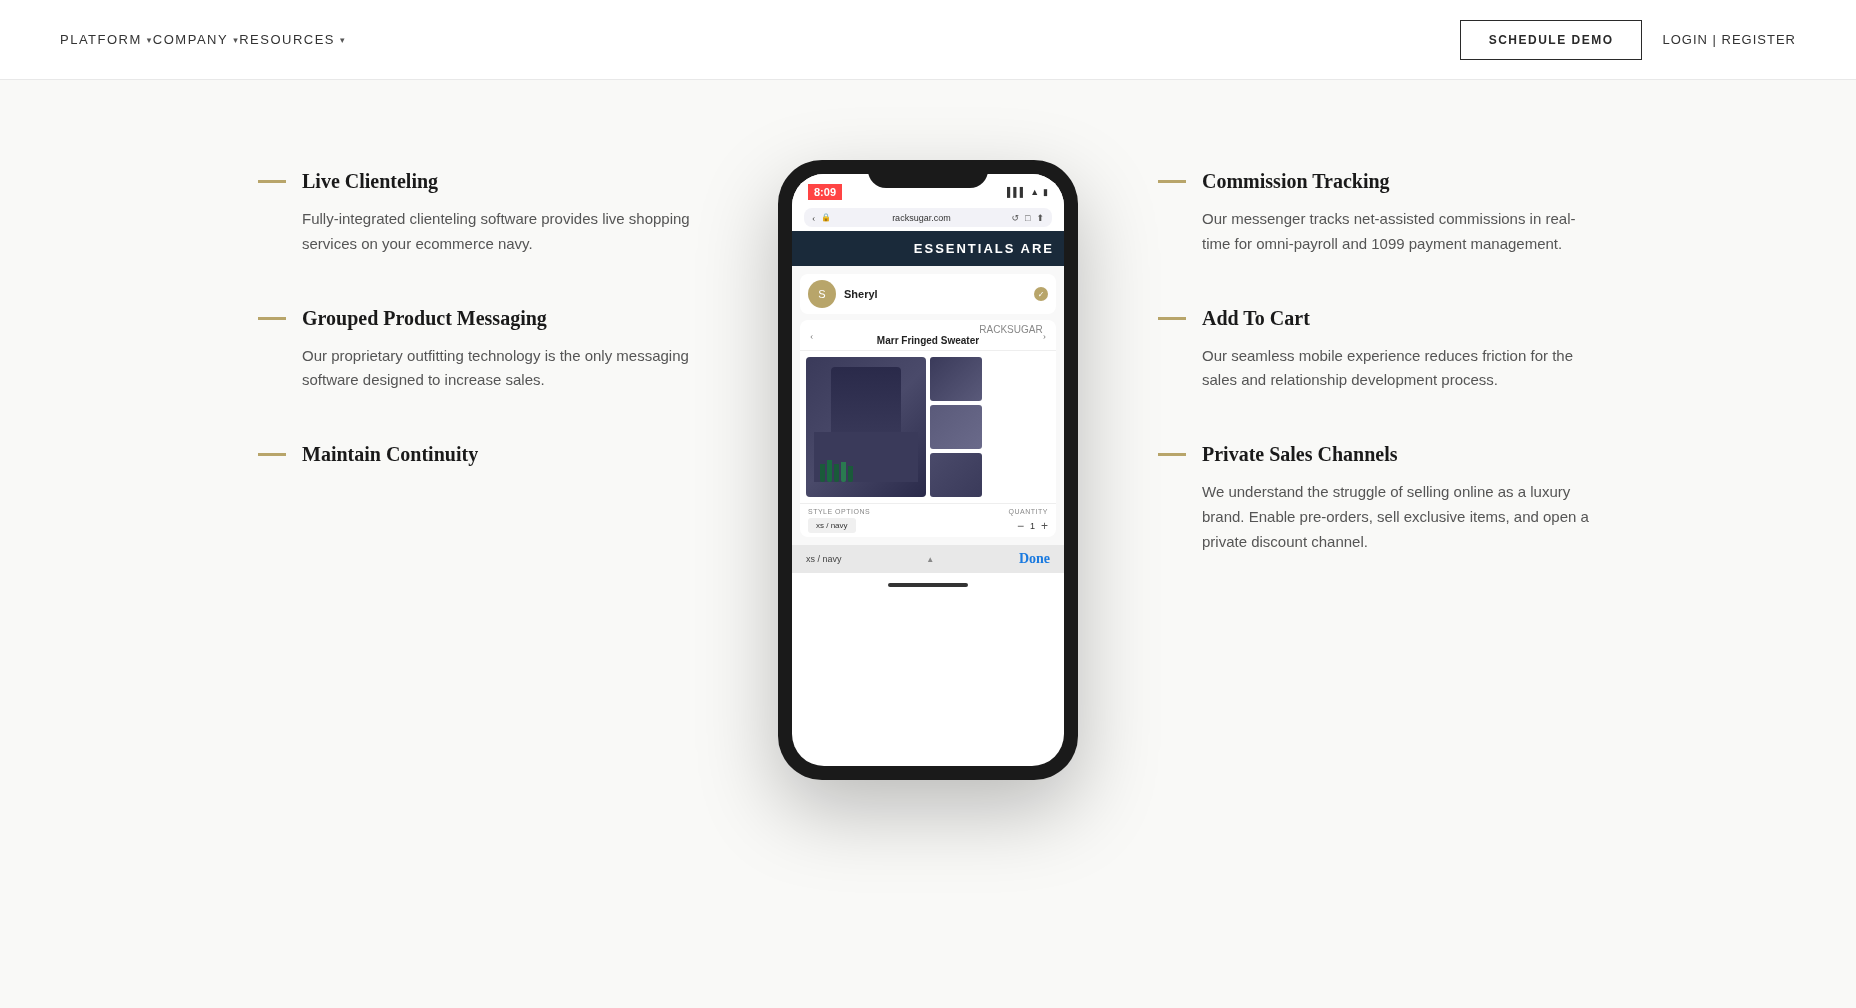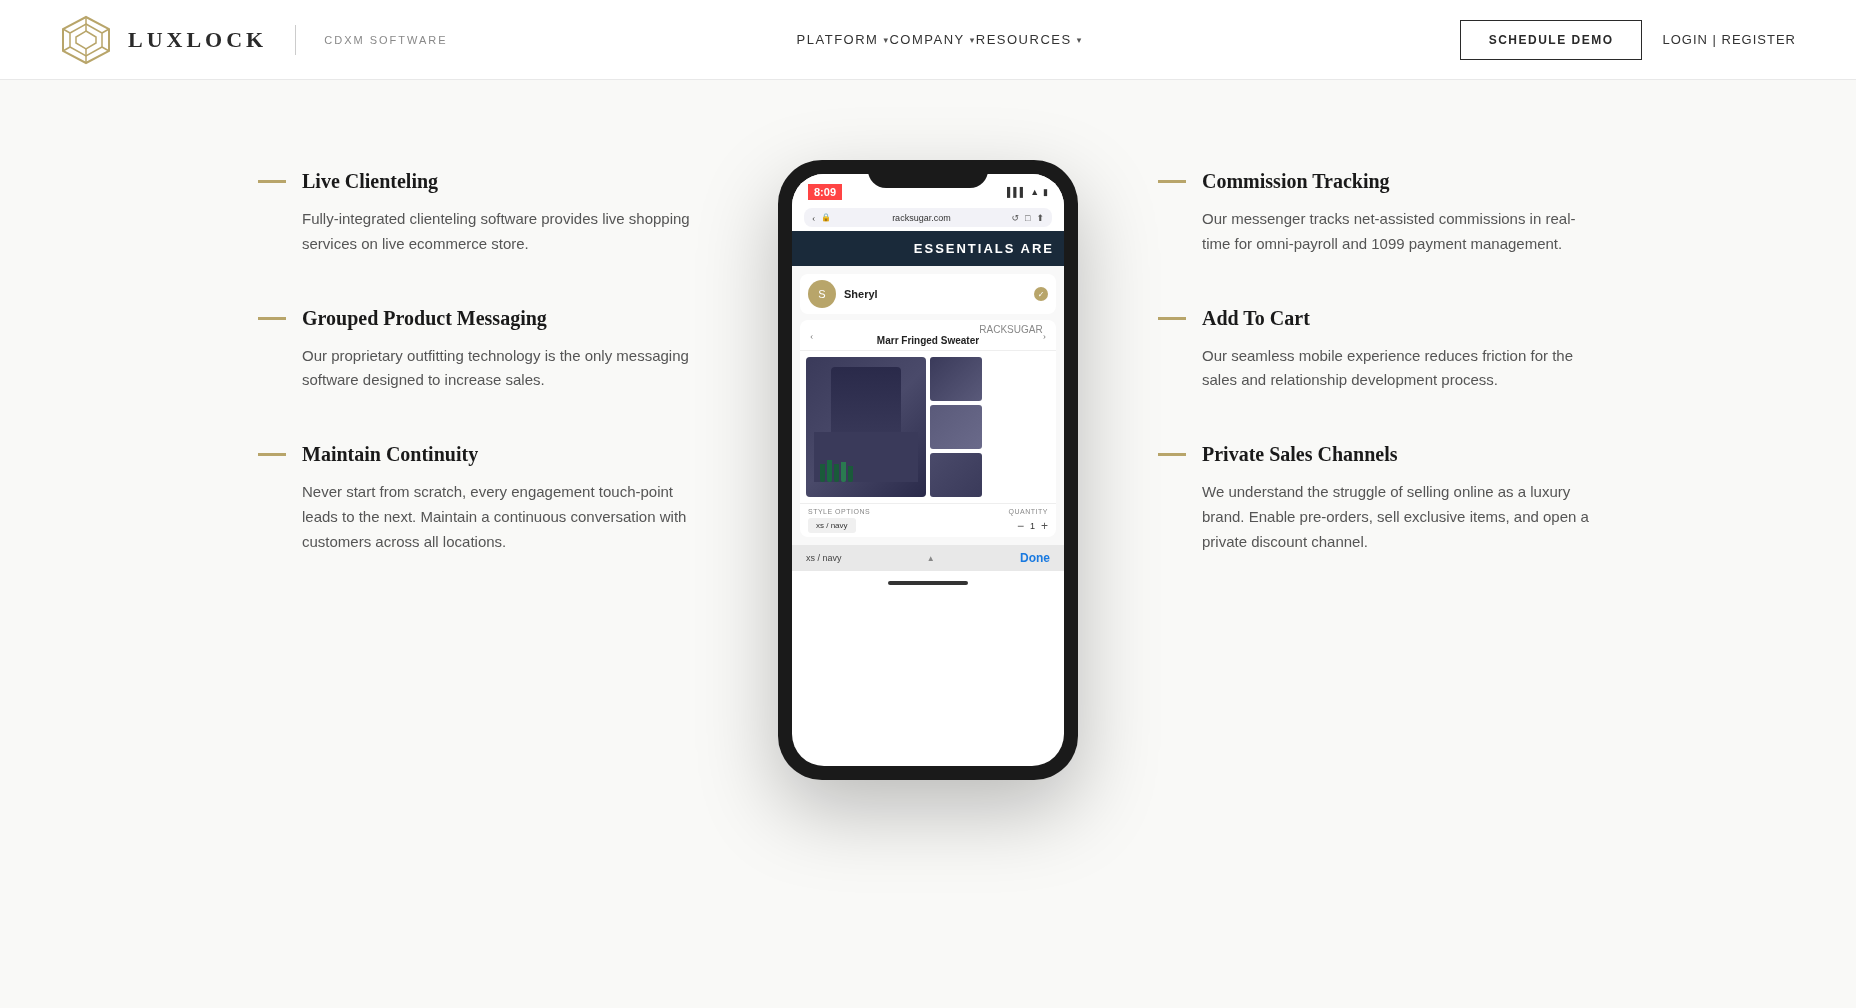--- a/index.html
+++ b/index.html
@@ -456,22 +456,22 @@
     }
 
     .footer-option-text {
       font-size: 9px;
       color: #444;
       font-family: Arial, sans-serif;
     }
 
     .footer-done {
       color: #1a7ae0;
-      font-size: 12px;
-      font-family: Liberation Sans, sans-serif;
+      font-size: 14px;
+      font-family: Liberation Serif, serif;
     }
 
     .phone-home-indicator {
       background: #fff;
       text-align: center;
       padding: 10px 0 6px;
     }
 
     .home-bar {
       width: 80px;
@@ -487,36 +487,20 @@
       max-width: 480px;
       padding-top: 30px;
       padding-left: 40px;
     }
 
   </style>
 </head>
 <body>
 
 <header>
-  <div class="logo-area">
-    <svg class="logo-icon" viewBox="0 0 52 52" fill="none" xmlns="http://www.w3.org/2000/svg">
-      <polygon points="26,3 49,15 49,37 26,49 3,37 3,15" fill="none" stroke="#b8a56a" stroke-width="2"></polygon>
-      <polygon points="26,10 42,19 42,33 26,42 10,33 10,19" fill="none" stroke="#b8a56a" stroke-width="1.5"></polygon>
-      <polygon points="26,17 36,23 36,29 26,35 16,29 16,23" fill="none" stroke="#b8a56a" stroke-width="1.5"></polygon>
-      <line x1="26" y1="3" x2="26" y2="17" stroke="#b8a56a" stroke-width="1.5"></line>
-      <line x1="26" y1="35" x2="26" y2="49" stroke="#b8a56a" stroke-width="1.5"></line>
-      <line x1="3" y1="15" x2="10" y2="19" stroke="#b8a56a" stroke-width="1.5"></line>
-      <line x1="42" y1="33" x2="49" y2="37" stroke="#b8a56a" stroke-width="1.5"></line>
-      <line x1="49" y1="15" x2="42" y2="19" stroke="#b8a56a" stroke-width="1.5"></line>
-      <line x1="10" y1="33" x2="3" y2="37" stroke="#b8a56a" stroke-width="1.5"></line>
-    </svg>
-    <span class="logo-text">LUXLOCK</span>
-    <div class="logo-divider"></div>
-    <span class="logo-sub">CDXM SOFTWARE</span>
-  </div>
 
   <nav>
     <div class="nav-item">
       <span>PLATFORM</span>
       <span class="chevron">▾</span>
     </div>
     <div class="nav-item">
       <span>COMPANY</span>
       <span class="chevron">▾</span>
     </div>
@@ -534,37 +518,36 @@
 
 <main class="main-content">
 
   <section class="features-left">
 
     <div class="feature-item">
       <div class="feature-title-row">
         <div class="feature-dash"></div>
         <h3 class="feature-title">Live Clienteling</h3>
       </div>
-      <p class="feature-desc">Fully-integrated clienteling software provides live shopping services on live ecommerce store.</p>
+      <p class="feature-desc">Fully-integrated clienteling software provides live shopping services on your ecommerce navy.</p>
     </div>
 
     <div class="feature-item">
       <div class="feature-title-row">
         <div class="feature-dash"></div>
         <h3 class="feature-title">Grouped Product Messaging</h3>
       </div>
       <p class="feature-desc">Our proprietary outfitting technology is the only messaging software designed to increase sales.</p>
     </div>
 
     <div class="feature-item">
       <div class="feature-title-row">
         <div class="feature-dash"></div>
         <h3 class="feature-title">Maintain Continuity</h3>
       </div>
-      <p class="feature-desc">Never start from scratch, every engagement touch-point leads to the next. Maintain a continuous conversation with customers across all locations.</p>
     </div>
 
   </section>
 
   <div class="phone-center">
     <div class="phone-mockup">
       <div class="phone-notch"></div>
       <div class="phone-screen">
 
         <div class="status-bar">

